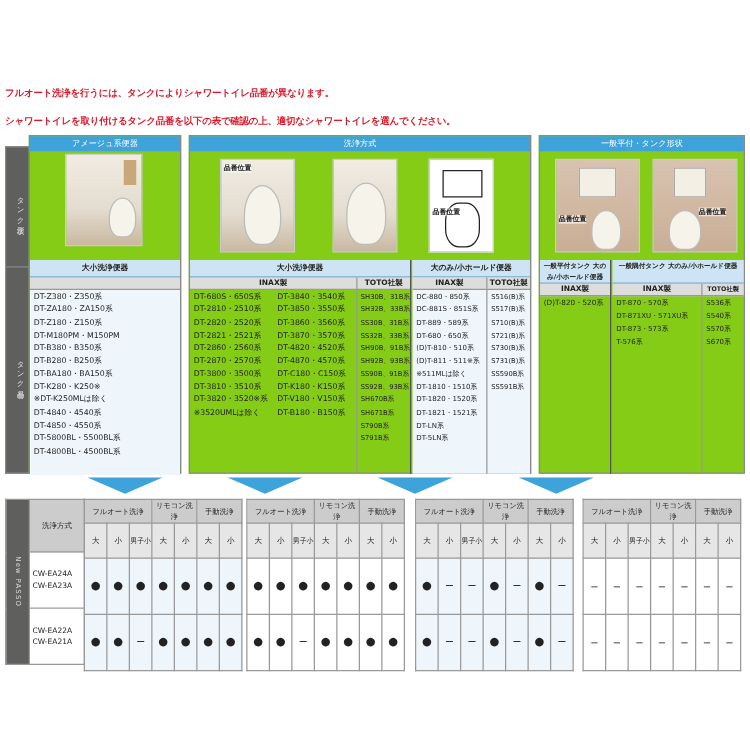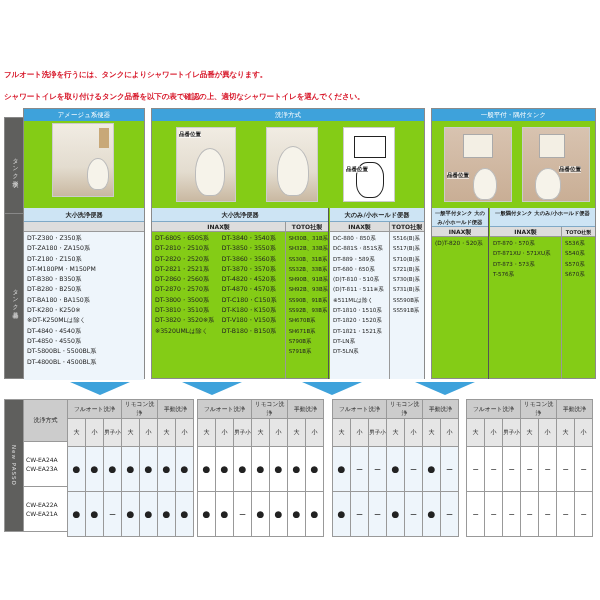--- a/index.html
+++ b/index.html
@@ -156,21 +156,21 @@
           <div>S730(B)系</div>
           <div>S731(B)系</div>
           <div>SS590B系</div>
           <div>SS591B系</div>
       </div>
     </div>
   </div>
 </div>
 
 <div class="panel" style="left:431px;top:108px;width:165px;height:271px">
-  <div class="phead">一般平付・隅付タンク</div>
+  <div class="phead">一般平付・タンク形状</div>
   <div class="photo" style="left:12px;top:18px;width:68px;height:75px;background:linear-gradient(#d8c3b0,#c9ae95)">
     <div style="position:absolute;left:18px;top:6px;width:30px;height:24px;background:#f3efe4;border:1px solid #aaa"></div>
     <div class="toilet" style="left:28px;top:40px;width:24px;height:32px"></div>
     <div class="tlabel" style="left:2px;top:44px">品番位置</div>
   </div>
   <div class="photo" style="left:90px;top:18px;width:68px;height:75px;background:linear-gradient(#d8c3b0,#c9ae95)">
     <div style="position:absolute;left:16px;top:6px;width:26px;height:24px;background:#f3efe4;border:1px solid #aaa"></div>
     <div class="toilet" style="left:12px;top:40px;width:26px;height:32px"></div>
     <div class="tlabel" style="left:36px;top:38px">品番位置</div>
   </div>

